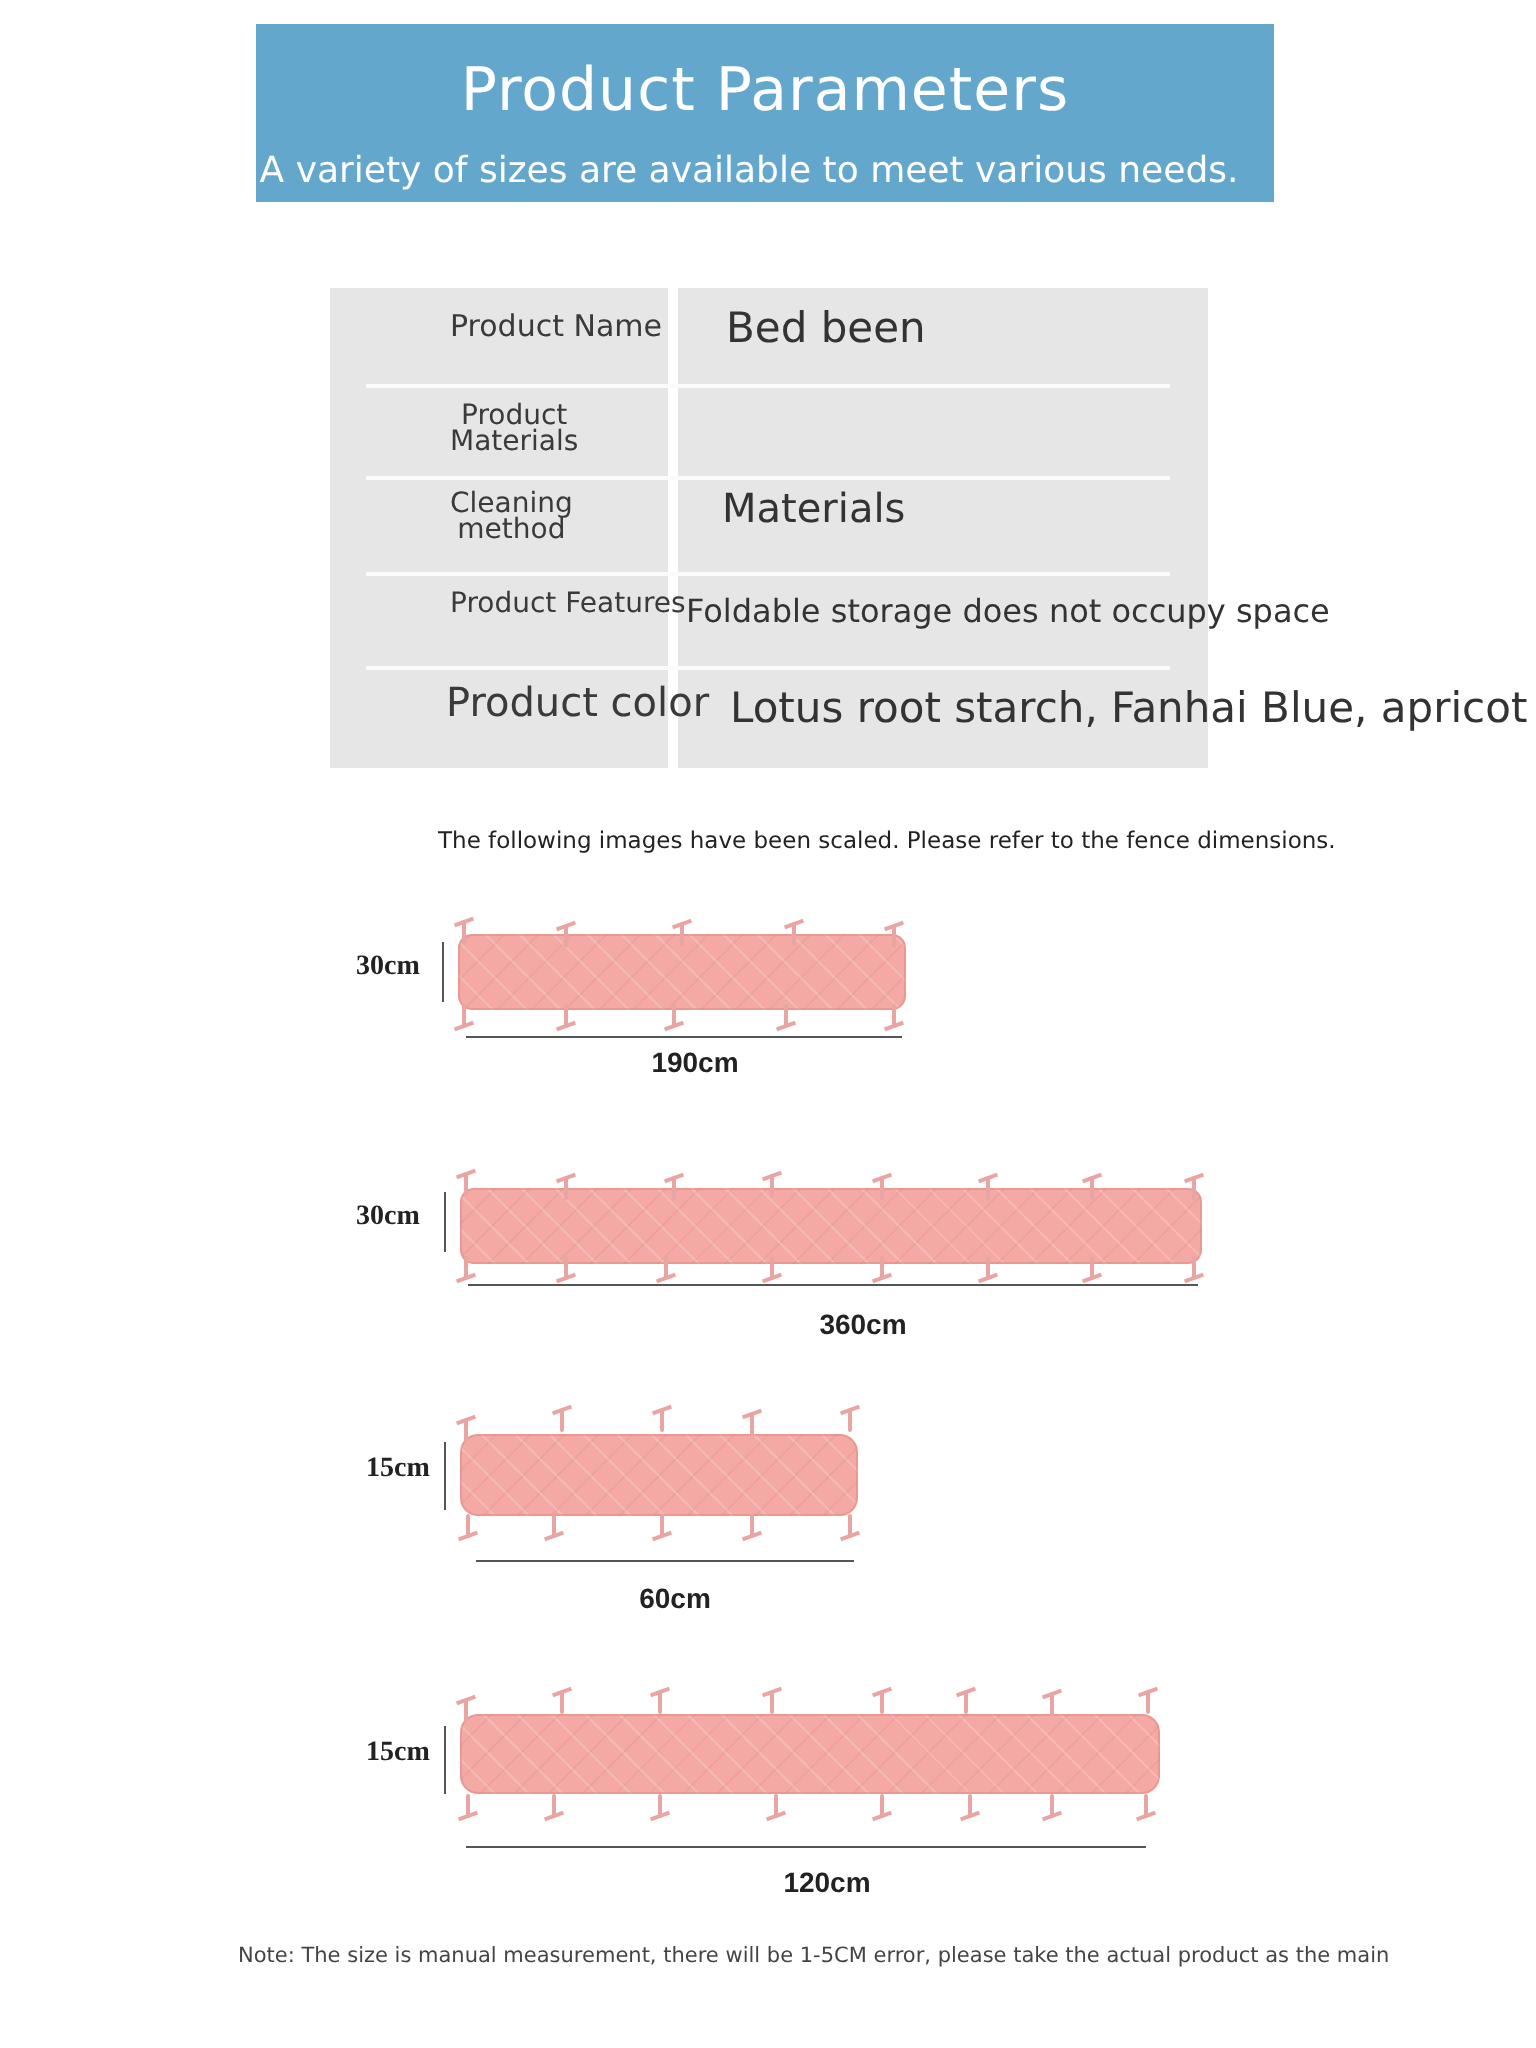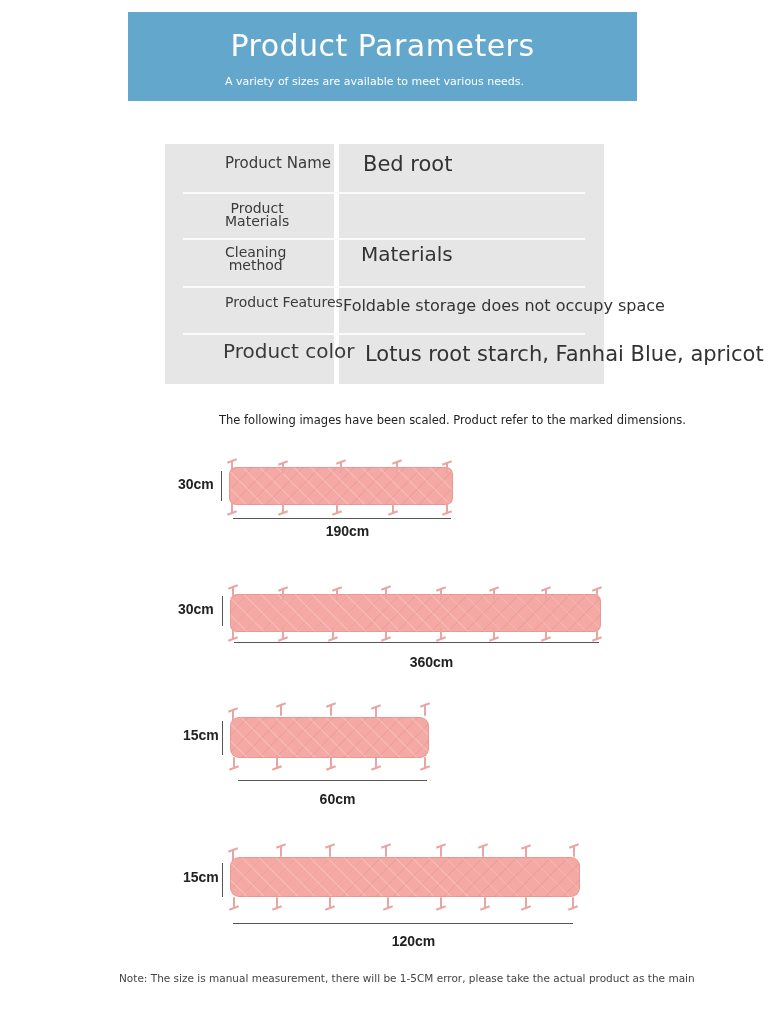--- a/index.html
+++ b/index.html
@@ -1,31 +1,31 @@
 <!DOCTYPE html>
 <html><head>
 <meta charset="utf-8">
 <style>
   html, body { margin: 0; padding: 0; background: #ffffff; }
   body { width: 768px; height: 1024px; position: relative; overflow: hidden; font-family: "DejaVu Sans", sans-serif; color: #333; }
 
   .banner { position: absolute; left: 128px; top: 12px; width: 509px; height: 89px; background: #63a7cd; text-align: center; color: #fff; }
   .banner-title { position: absolute; left: 0; right: 0; top: 16px; font-size: 30px; letter-spacing: 0.5px; font-weight: normal; }
-  .banner-sub { position: absolute; left: 0; right: 16px; top: 63px; font-size: 11px; }
+  .banner-sub { position: absolute; left: 0; right: 16px; top: 63px; font-size: 18px; }
 
   .params { position: absolute; left: 165px; top: 144px; width: 439px; height: 240px; background: #e6e6e6; }
   .params .col-gap { position: absolute; left: 169px; top: 0; width: 5px; height: 256px; background: #ffffff; }
   .params .row-line { position: absolute; left: 18px; width: 402px; height: 2px; background: #fbfbfb; }
   .p-label { position: absolute; left: 60px; font-size: 14px; line-height: 13px; color: #3a3a3a; white-space: nowrap; text-align: center; }
   .p-value { position: absolute; color: #333; white-space: nowrap; }
 
   .scaled-note { position: absolute; left: 219px; top: 413px; font-size: 11.5px; color: #222; white-space: nowrap; }
 
   .size-block { position: absolute; }
-  .size-label { position: absolute; font-size: 14px; font-weight: bold; color: #222; font-family: Liberation Sans, sans-serif; }
+  .size-label { position: absolute; font-size: 14px; font-weight: bold; color: #222; font-family: Liberation Serif, serif; }
   .v-tick { position: absolute; width: 1px; background: #555; }
   .h-line { position: absolute; height: 1px; background: #555; }
   .w-label { position: absolute; font-size: 14px; font-weight: bold; color: #222; font-family: "Liberation Sans", sans-serif; text-align: center; }
   .cushion { position: absolute; border-radius: 7px; background-color: #f4a9a4;
     background-image:
       repeating-linear-gradient(45deg, rgba(255,255,255,0.18) 0 1px, transparent 1px 12px),
       repeating-linear-gradient(-45deg, rgba(200,120,115,0.15) 0 1px, transparent 1px 12px);
     box-shadow: inset 0 0 0 1px rgba(220,130,125,0.45); }
   .tie { position: absolute; width: 2px; height: 12px; background: #e9a5a3; border-radius: 1px; }
   .tie::after { content: ""; position: absolute; left: -4px; width: 10px; height: 2px; background: #e9a5a3; transform: rotate(-20deg); }
@@ -43,37 +43,37 @@
 </div>
 
 <div class="params">
   <div class="col-gap"></div>
   <div class="row-line" style="top:48px"></div>
   <div class="row-line" style="top:94px"></div>
   <div class="row-line" style="top:142px"></div>
   <div class="row-line" style="top:189px"></div>
 
   <div class="p-label" style="top:12px; font-size:15px; line-height:15px;">Product Name</div>
-  <div class="p-value" style="left:198px; top:8px; font-size:21px;">Bed root</div>
+  <div class="p-value" style="left:198px; top:8px; font-size:21px;">Bed been</div>
 
   <div class="p-label" style="top:58px; white-space:pre-line;">Product
 Materials</div>
 
   <div class="p-label" style="top:102px; white-space:pre-line;">Cleaning
 method</div>
   <div class="p-value" style="left:196px; top:98px; font-size:20px;">Materials</div>
 
   <div class="p-label" style="top:152px;">Product Features</div>
   <div class="p-value" style="left:178px; top:152px; font-size:16px;">Foldable storage does not occupy space</div>
 
   <div class="p-label" style="left:58px; top:198px; font-size:20px; line-height:18px;">Product color</div>
   <div class="p-value" style="left:200px; top:198px; font-size:21px;">Lotus root starch, Fanhai Blue, apricot</div>
 </div>
 
-<div class="scaled-note">The following images have been scaled. Product refer to the marked dimensions.</div>
+<div class="scaled-note">The following images have been scaled. Please refer to the fence dimensions.</div>
 
 <div class="size-block" style="left:0; top:0;">
   <div class="size-label" style="left:178px; top:476px;">30cm</div>
   <div class="v-tick" style="left:221px; top:471px; height:30px;"></div>
   <div class="cushion" style="left:229px; top:467px; width:224px; height:38px;"></div>
   <div class="tie top" style="left:231px; top:460px;"></div>
   <div class="tie top" style="left:282px; top:462px;"></div>
   <div class="tie top" style="left:340px; top:461px;"></div>
   <div class="tie top" style="left:396px; top:461px;"></div>
   <div class="tie top" style="left:446px; top:462px;"></div>

